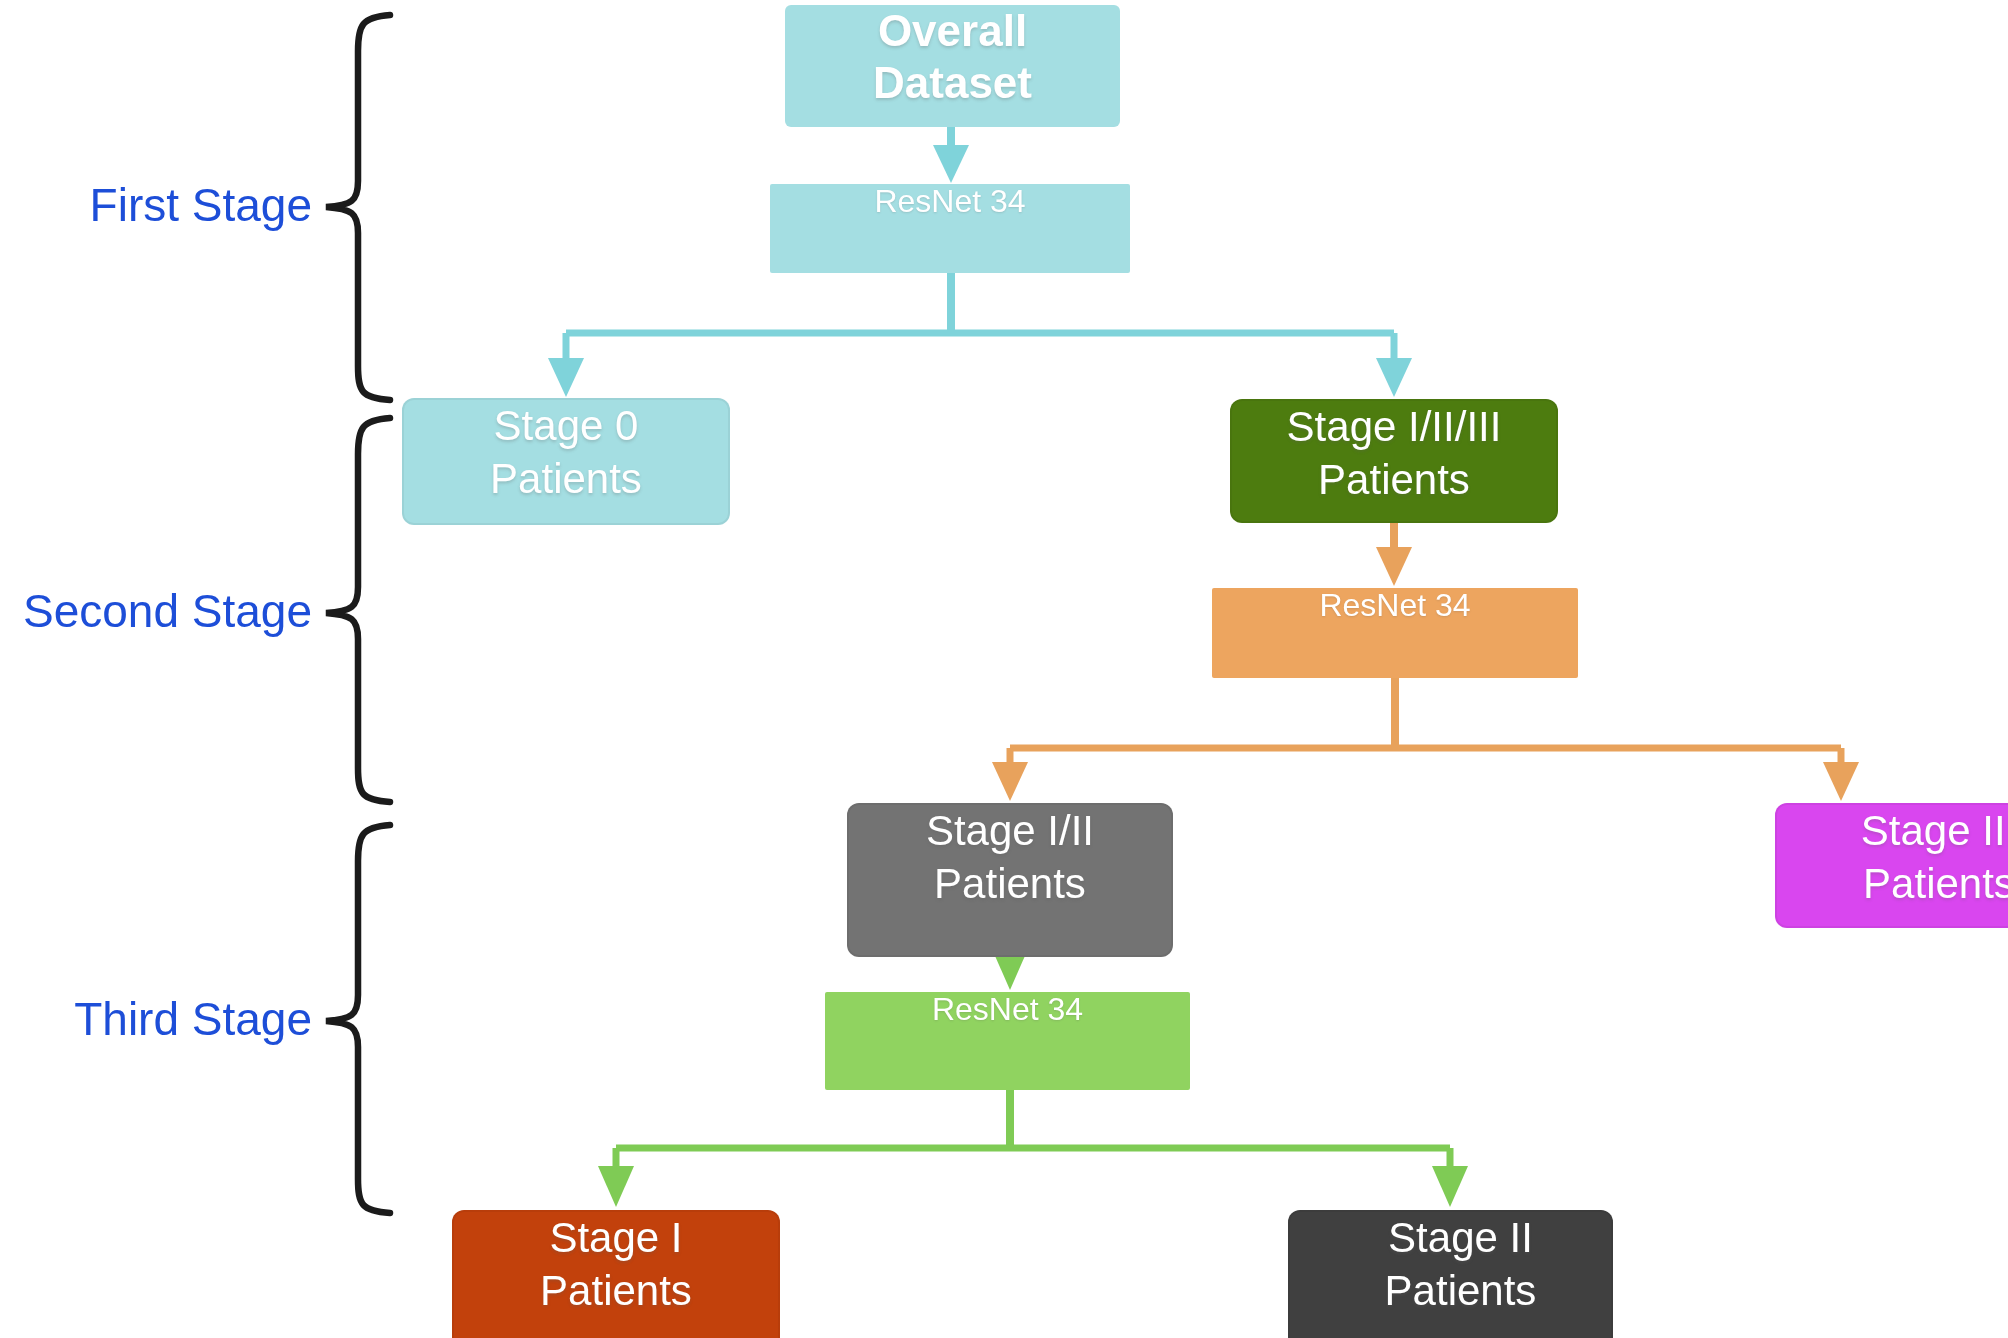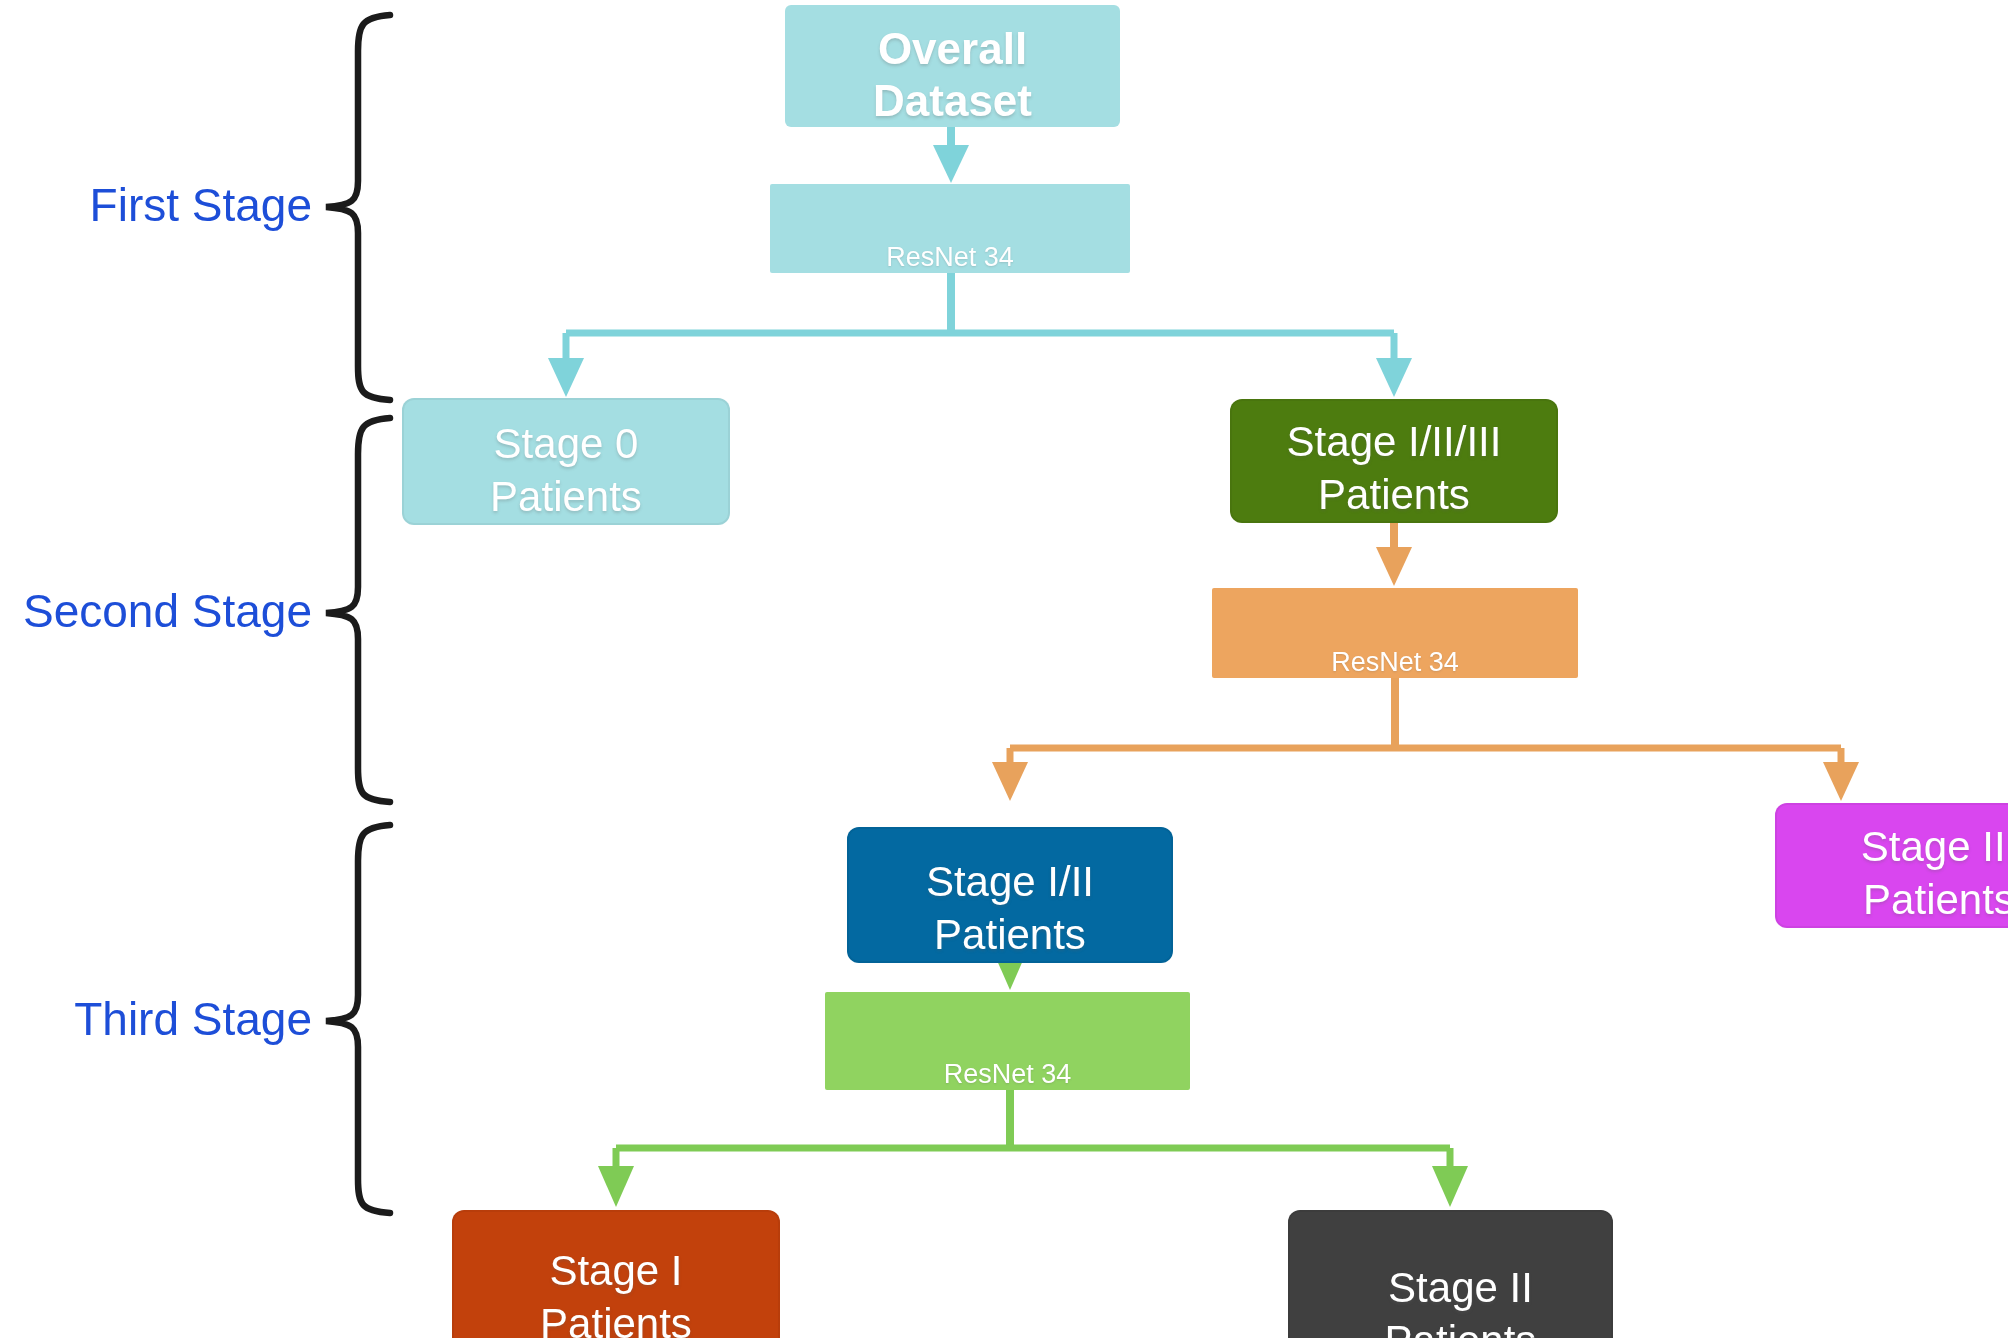--- a/index.html
+++ b/index.html
@@ -6,38 +6,38 @@
   .canvas{
     position:relative;
     width:2008px;height:1338px;
     background:#ffffff;
     overflow:hidden;
     font-family:"Liberation Sans", sans-serif;
   }
   svg.connectors{position:absolute;left:0;top:0;width:2008px;height:1338px;}
   .node{
     position:absolute;
-    display:flex;align-items:flex-end;justify-content:center;
+    display:flex;align-items:flex-start;justify-content:center;
     text-align:center;
     color:#ffffff;
     box-sizing:border-box;
   }
   .node .box-label{white-space:pre-line;}
   .patient{
     border-radius:12px;
     font-weight:normal;
     font-size:42px;
     line-height:1.25;
     text-shadow:0 2px 3px rgba(90,90,90,0.25);
     border:2px solid rgba(0,0,0,0.05);
   }
   .model{
     border-radius:2px;
     font-weight:normal;
-    font-size:27px;
+    font-size:32px;
     line-height:1.1;
     text-shadow:0 1px 2px rgba(90,90,90,0.2);
   }
   .dataset{
     border-radius:6px;
     font-weight:bold;
     font-size:44px;
     line-height:1.18;
     text-shadow:0 2px 3px rgba(90,90,90,0.25);
   }
@@ -130,21 +130,21 @@
 
   <div class="node patient" style="left: 1230px; top: 399px; width: 328px; height: 124px; background: #4d7c0f;">
     <span class="box-label">Stage I/II/III
 Patients</span>
   </div>
 
   <div class="node model" style="left: 1212px; top: 588px; width: 366px; height: 90px; background: rgb(237, 165, 95);">
     <span class="box-label">ResNet 34</span>
   </div>
 
-  <div class="node patient" style="left: 847px; top: 803px; width: 326px; height: 136px; background: #0369a1; margin-top: 24px;">
+  <div class="node patient" style="left: 847px; top: 803px; width: 326px; height: 154px; background: #737373;">
     <span class="box-label">Stage I/II
 Patients</span>
   </div>
 
   <div class="node patient" style="left: 1775px; top: 803px; width: 328px; height: 125px; background: #d946ef;">
     <span class="box-label">Stage III
 Patients</span>
   </div>
 
   <div class="node model" style="left: 825px; top: 992px; width: 365px; height: 98px; background: rgb(144, 211, 96);">

